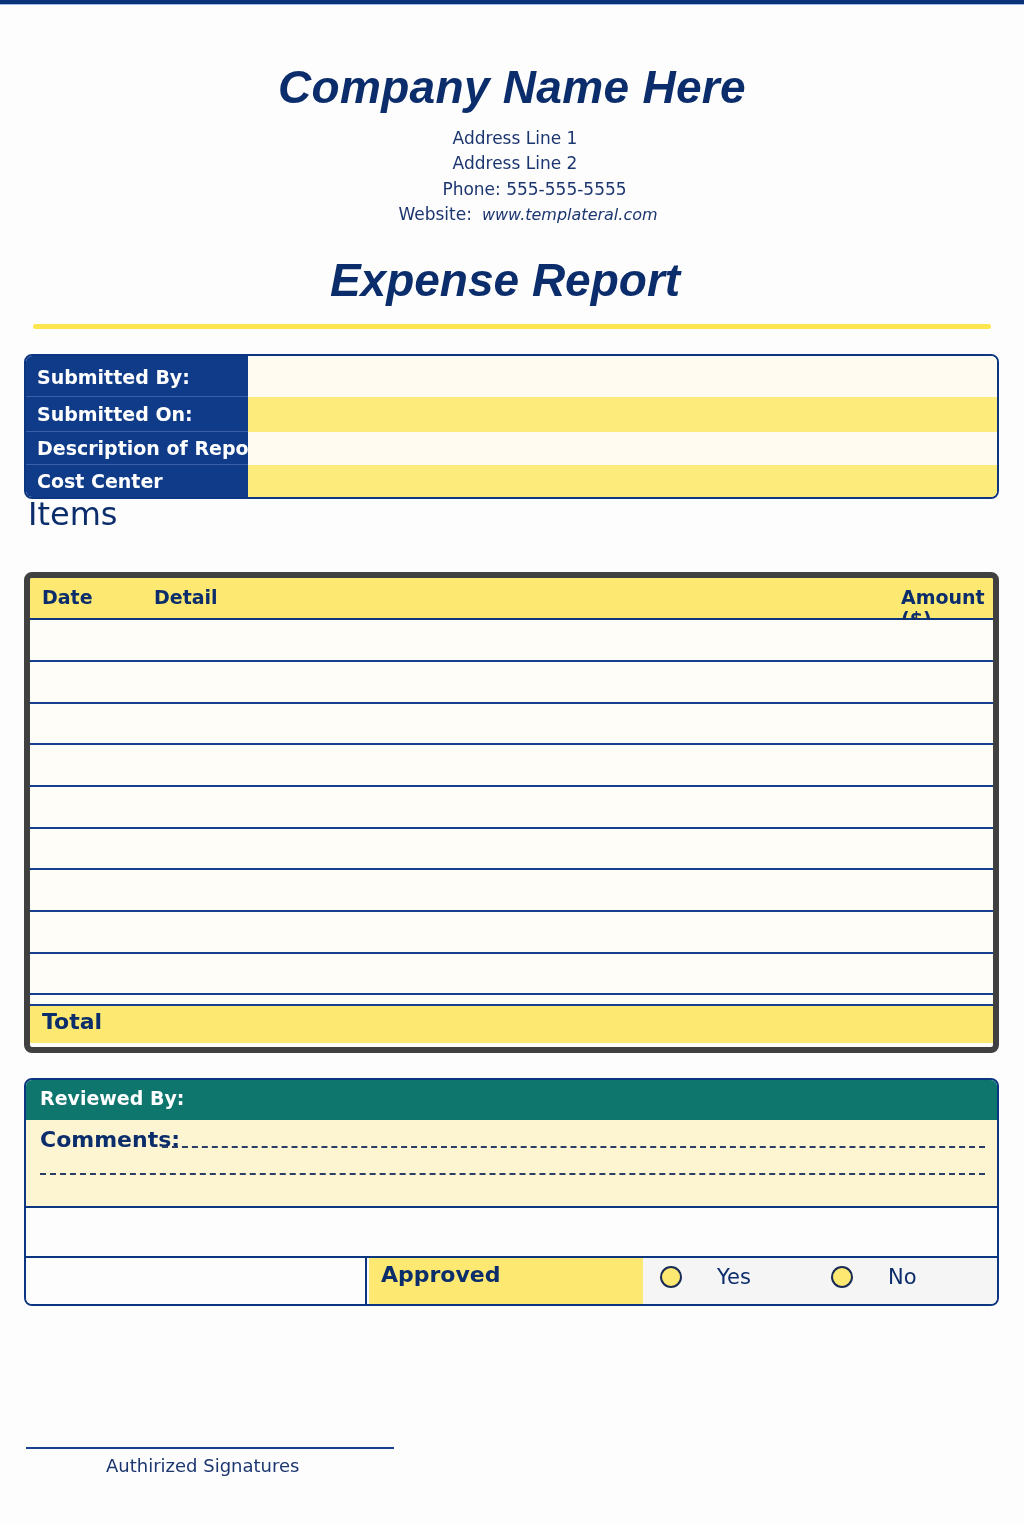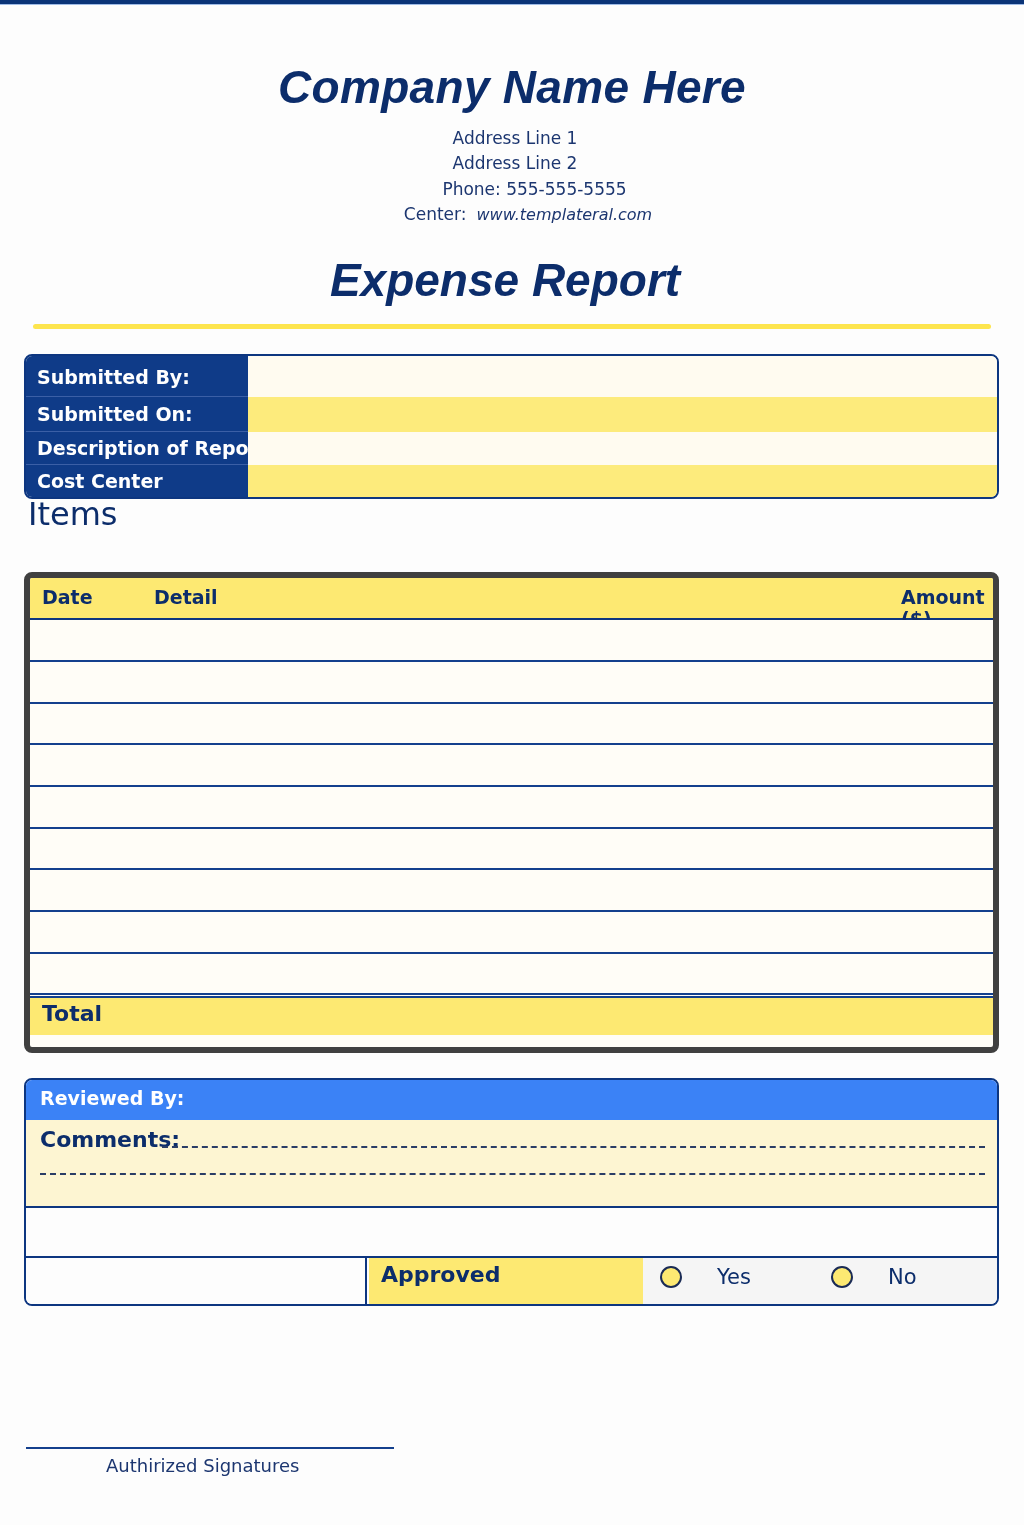--- a/index.html
+++ b/index.html
@@ -30,26 +30,26 @@
   .f-light { background: #fffbf0; }
   .f-yellow { background: #fdeb7c; }
 
   .items-heading { position: absolute; left: 28px; top: 495px; font-size: 32px; font-weight: normal; color: #0c2d6b; }
 
   
   .items { position: absolute; left: 24px; top: 572px; width: 975px; height: 481px; border: 6px solid #404040; border-radius: 8px; overflow: hidden; background: #fffdf7; }
   .items-head { position: absolute; left: 0; top: 0; width: 100%; height: 42px; background: #fde972; border-bottom: 2px solid #0d3680; }
   .items-head span { position: absolute; top: 8px; font-size: 19px; font-weight: bold; color: #0c2d6b; }
   .items-row { position: absolute; left: 0; width: 100%; border-bottom: 2px solid #14408d; background: #fffdf7; }
-  .items-total { position: absolute; left: 0; bottom: 12px; width: 100%; height: 39px; background: #fde972; border-top: 2px solid #14408d; }
+  .items-total { position: absolute; left: 0; bottom: 4px; width: 100%; height: 39px; background: #fde972; border-top: 2px solid #14408d; }
   .items-total span { position: absolute; left: 12px; top: 3px; font-size: 22px; font-weight: bold; color: #0c2d6b; }
 
   
   .review { position: absolute; left: 24px; top: 1078px; width: 975px; height: 228px; border: 2px solid #0d3680; border-radius: 8px; overflow: hidden; background: #fdfdfd; }
-  .review-head { position: absolute; left: 0; top: 0; width: 100%; height: 40px; background: #3b82f6; }
+  .review-head { position: absolute; left: 0; top: 0; width: 100%; height: 40px; background: #0f766e; }
   .review-head span { position: absolute; left: 14px; top: 7px; color: #ffffff; font-weight: bold; font-size: 19px; }
   .comments { position: absolute; left: 0; top: 40px; width: 100%; height: 88px; background: #fdf5d2; border-bottom: 2px solid #0d3680; }
   .comments .lbl { position: absolute; left: 14px; top: 7px; font-weight: bold; font-size: 22px; color: #0c2d6b; }
   .dash { position: absolute; height: 0; border-top: 2px dashed #2a3d66; }
   .blank-row { position: absolute; left: 0; top: 128px; width: 100%; height: 50px; border-bottom: 2px solid #0d3680; background: #fdfdfd; }
   .approve-left { position: absolute; left: 0; top: 178px; width: 341px; height: 50px; border-right: 2px solid #0d3680; background: #fdfdfd; }
   .approved { position: absolute; left: 343px; top: 178px; width: 274px; height: 50px; background: #fde972; padding-left: 23px; }
   .approved span { position: absolute; left: 12px; top: 4px; font-size: 22px; font-weight: bold; color: #0c2d6b; }
   .radio-area { position: absolute; left: 617px; top: 178px; right: 0; height: 50px; background: #f5f5f5; }
   .radio { position: absolute; top: 7px; display: flex; align-items: center; cursor: pointer; gap: 29px; }
@@ -65,21 +65,21 @@
 <div class="topbar"></div>
 
 <div class="company">Company Name Here</div>
 <div class="addr l1">Address Line 1</div>
 <div class="addr l2">Address Line 2</div>
 <div class="addr l3">
   <span>Phone:</span>
   <span>555-555-5555</span>
 </div>
 <div class="addr l4">
-  <span>Center:</span><span class="site">www.templateral.com</span>
+  <span>Website:</span><span class="site">www.templateral.com</span>
 </div>
 
 <div class="title">Expense Report</div>
 <div class="gold-rule"></div>
 
 <div class="info">
   <div class="info-labels">
     <div class="info-row-label sep" style="top:41px;height:35px;line-height:35px;">Submitted On:</div>
     <div class="info-row-label sep" style="top:0;height:41px;line-height:43px;">Submitted By:</div>
     <div class="info-row-label sep" style="top:76px;height:33px;line-height:33px;">Description of Report:</div>

